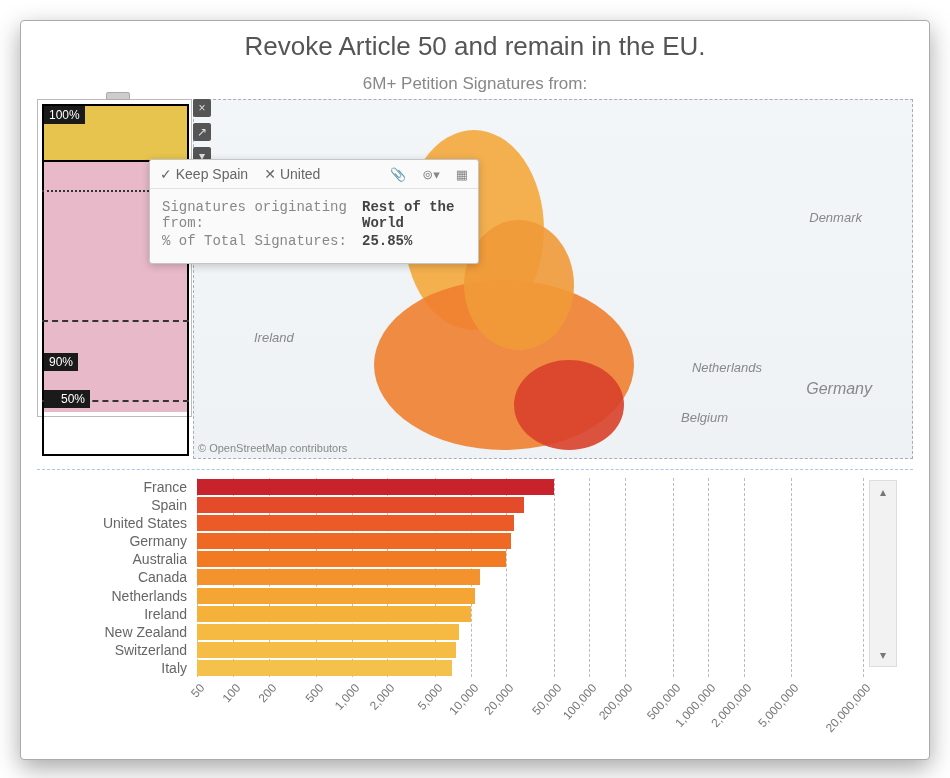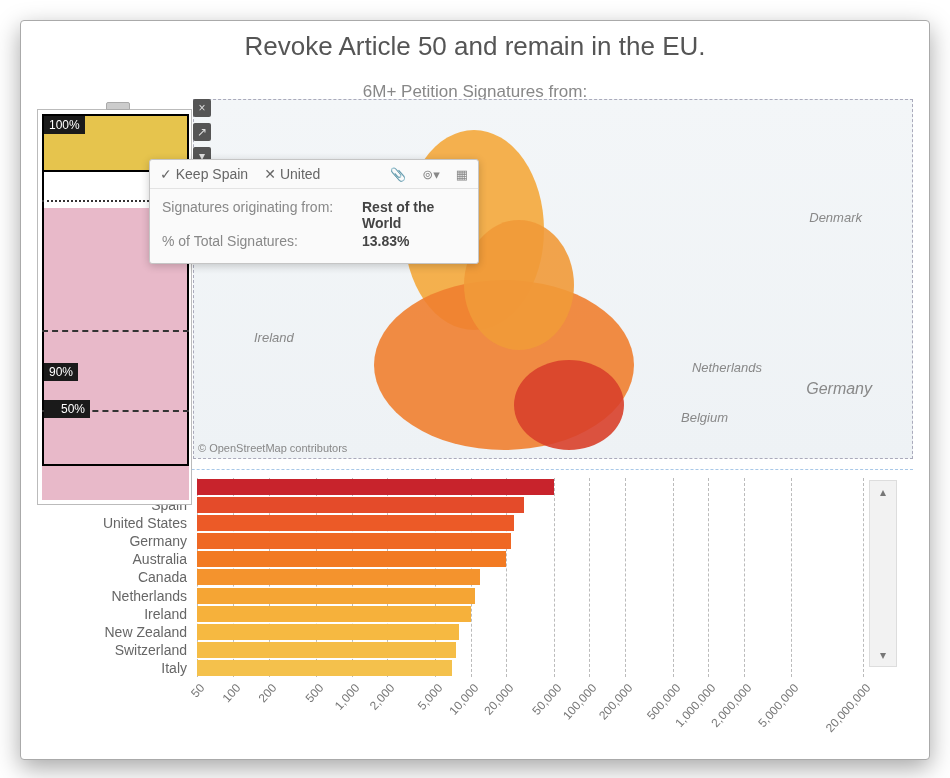--- a/index.html
+++ b/index.html
@@ -14,25 +14,25 @@
     width: 910px;
     height: 740px;
     background: #fff;
     border: 1px solid #aaa;
     border-radius: 4px;
     box-shadow: 0 8px 25px rgba(0,0,0,0.35);
     position: relative;
     overflow: hidden;
   }
   .title { text-align:center; font-size:26px; color:#555; margin-top:10px; font-weight:400; }
-  .subtitle { text-align:center; font-size:17px; color:#888; margin-top:20px; font-weight:400; }
+  .subtitle { text-align:center; font-size:17px; color:#888; margin-top:12px; font-weight:400; }
 
   
   .gauge {
-    position:absolute; left:16px; top:88px; width:155px; height:396px;
+    position:absolute; left:16px; top:78px; width:155px; height:318px;
     border:1px solid #bbb; background:#fff; z-index:5;
   }
   .gauge-grip {
     position:absolute; left:68px; top:-8px; width:24px; height:8px;
     background:#ccc; border-radius:2px 2px 0 0; border:1px solid #aaa;
   }
   .gauge-pink {
     position:absolute; left:4px; bottom:4px; width:147px; height:292px;
     background:#e8b9c9;
   }
@@ -83,21 +83,21 @@
     box-shadow:0 2px 8px rgba(0,0,0,.2);
     font-size:14px;
   }
   .tooltip-head {
     display:flex; align-items:center; gap:16px; padding:6px 10px;
     border-bottom:1px solid #e3e3e3; color:#666;
   }
   .tooltip-head .btn { display:flex; align-items:center; gap:4px; cursor:pointer; }
   .tooltip-head .spacer { flex:1; }
   .tooltip-head .ic { font-size:13px; color:#888; cursor:pointer; }
-  .tooltip-body { padding:8px 12px 12px; color:#888; }
+  .tooltip-body { padding:8px 12px 12px; color:#888;font-family:Liberation Mono, monospace; }
   .tooltip-body .row { display:flex; margin:2px 0; }
   .tooltip-body .row .lab { min-width:200px; }
   .tooltip-body .row .val { color:#444; font-weight:600; }
 
   
   .barchart {
     position:absolute; left:16px; top:448px; right:16px; bottom:12px;
     border-top:1px dashed #a8c8e8;
   }
   .bars {
@@ -187,21 +187,21 @@
       <span class="ic">⊚▾</span>
       <span class="ic">▦</span>
     </div>
     <div class="tooltip-body">
       <div class="row">
         <span class="lab">Signatures originating from:</span>
         <span class="val">Rest of the World</span>
       </div>
       <div class="row">
         <span class="lab">% of Total Signatures:</span>
-        <span class="val">13.83%</span>
+        <span class="val">25.85%</span>
       </div>
     </div>
   </div>
 
   <div class="barchart">
     <div class="barlabels" id="barlabels">
         <span>France</span>
         <span>Spain</span>
         <span>United States</span>
         <span>Germany</span>

